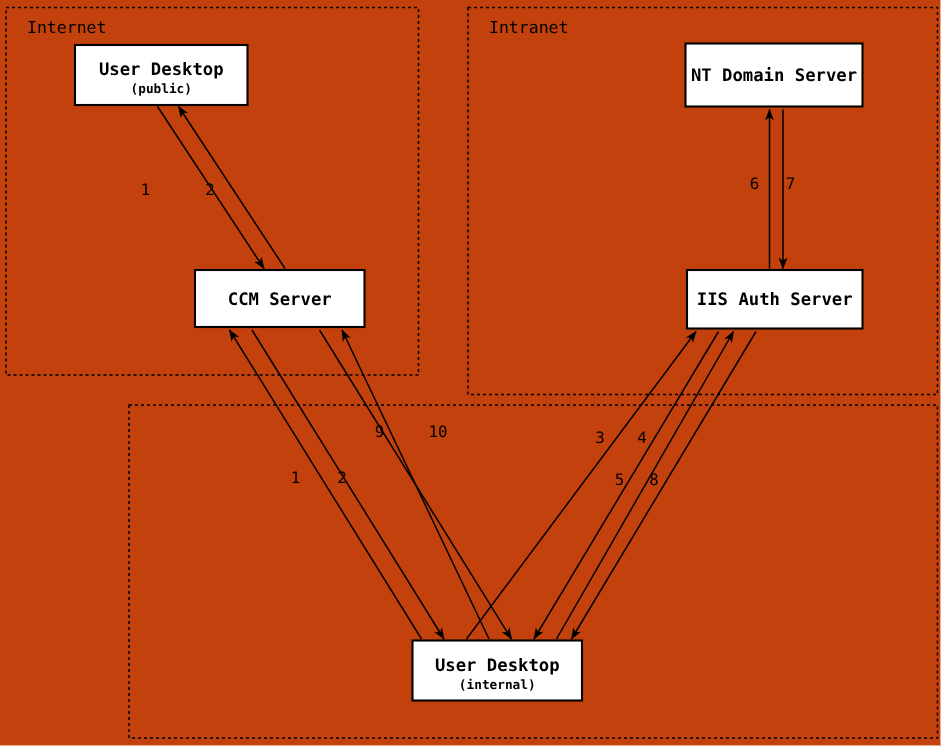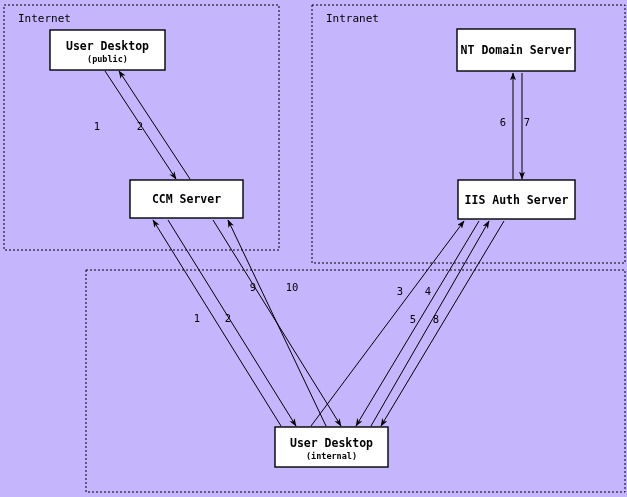--- a/index.html
+++ b/index.html
@@ -4,21 +4,21 @@
 <style>
   html, body {
     margin: 0;
     padding: 0;
     background: #ffffff;
   }
   #diagram-root {
     position: relative;
     width: 627px;
     height: 497px;
-    background: #c4b5fd;
+    background: #c2410c;
     font-family: "DejaVu Sans Mono", monospace;
     overflow: hidden;
   }
   svg#net-diagram {
     display: block;
     width: 627px;
     height: 497px;
   }
   .zone-rect {
     fill: none;

